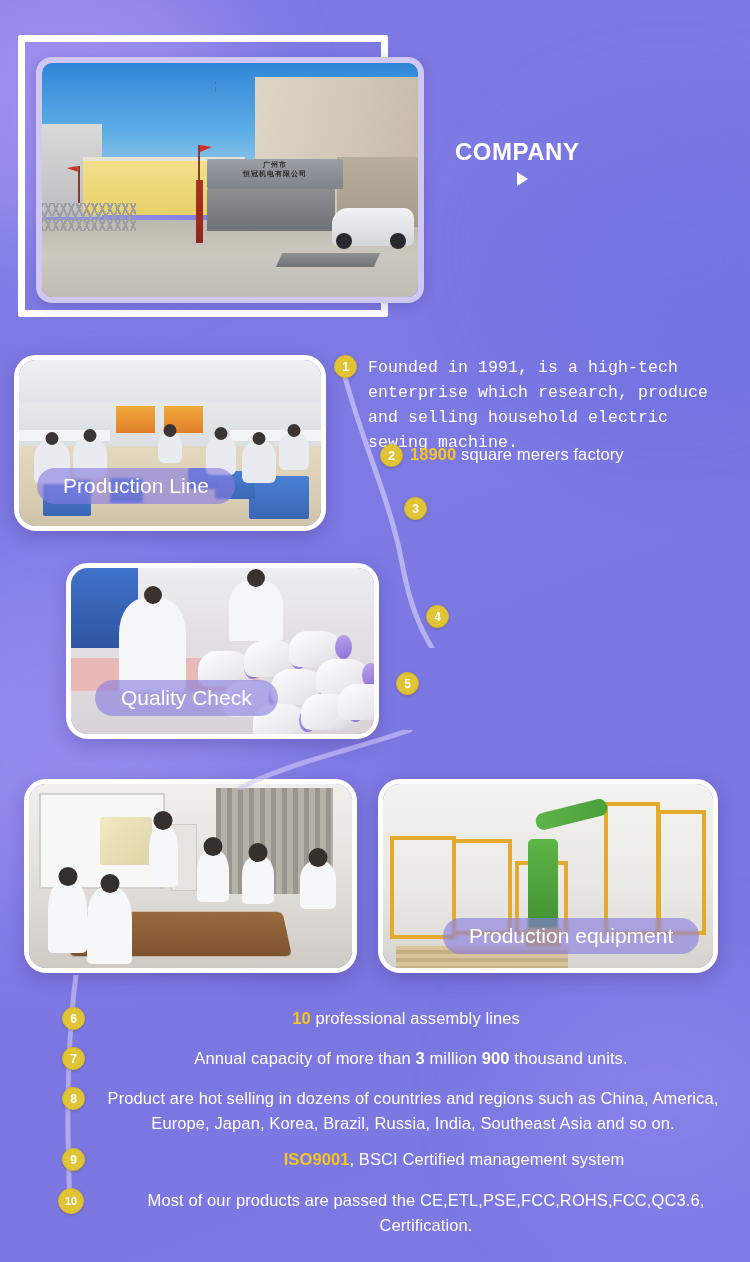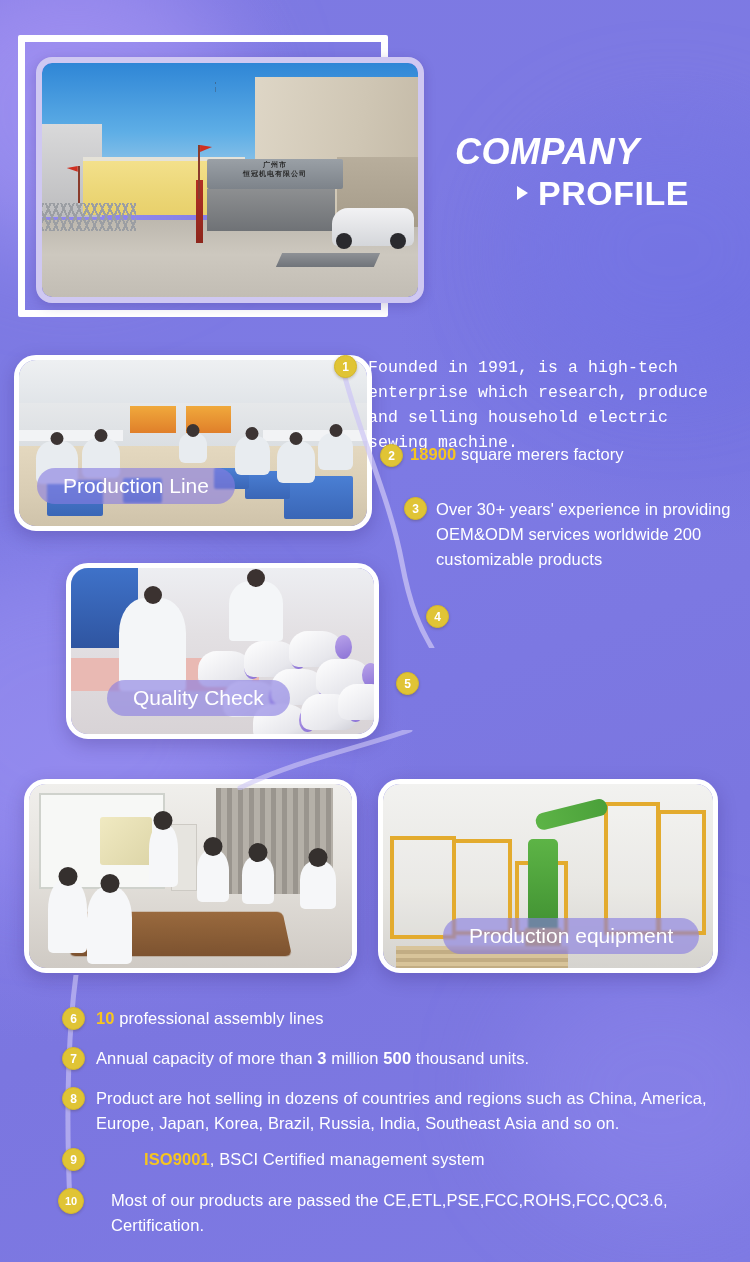--- a/index.html
+++ b/index.html
@@ -91,21 +91,21 @@
         background:
           linear-gradient(102deg, rgba(60,60,70,.45) 0 1px, transparent 1px 100%),
           linear-gradient(96deg, rgba(60,60,70,.35) 0 1px, transparent 1px 100%);
         background-size:100% 100%,100% 60%; background-repeat:no-repeat;
         background-position:0 0,0 20%; }
 
   .hero-title{
     position:absolute; left:455px; top:132px; width:280px;
     color:#ffffff; font-weight:800; letter-spacing:.5px;
   }
-  .hero-title .l1{ font-size:36px; line-height:40px;font-style:italic; }
+  .hero-title .l1{ font-size:24px; line-height:40px; }
   .hero-title .l2{ font-size:34px; line-height:42px; margin-left:62px; display:flex; align-items:center; gap:10px;}
   .tri{ width:0;height:0;border-left:11px solid #ffffff;border-top:7px solid transparent;border-bottom:7px solid transparent; }
 
   
   .photo-card{
     position:absolute; border:5px solid #ffffff; border-radius:22px; overflow:hidden;
     box-shadow:0 6px 18px rgba(46,28,104,.25);
   }
   .photo-card .scene{ position:absolute; inset:0; }
   .cap{
@@ -177,21 +177,21 @@
     display:flex;align-items:center;justify-content:center;
     box-shadow:0 1px 3px rgba(60,40,0,.25);
     z-index:4;
   }
   .fact{ position:absolute; color:#ffffff; font-size:16.5px; line-height:25px; font-weight:500;
          letter-spacing:.1px; z-index:3; }
   .fact .hl{ color:#f6c51f; font-weight:700; }
   .fact .hlw{ color:#ffffff; font-weight:700; }
   .connector{ position:absolute; z-index:1; pointer-events:none; }
 
-  .list-bottom .fact{ font-size:16.5px; line-height:25px; }
+  .list-bottom .fact{ font-size:16.5px; line-height:25px;text-align:center; }
 </style>
 </head>
 <body>
 
 <div class="page">
 
   <div class="blob b1"></div>
   <div class="blob b2"></div>
   <div class="blob b3"></div>
   <div class="blob b4"></div>
@@ -220,26 +220,25 @@
         <div class="fence"></div>
         <div class="ramp"></div>
         <div class="car"></div>
       </div>
     </div>
 
     <div class="hero-title">
       <div class="l1">COMPANY</div>
       <div class="l2">
         <span class="tri"></span>
-        <span>PROFILE</span>
       </div>
     </div>
   </section>
 
-  <div class="photo-card" style="left:14px;top:355px;width:358px;height:176px;">
+  <div class="photo-card" style="left:14px;top:355px;width:312px;height:176px;">
     <div class="scene">
       <div class="pl-ceiling"></div>
         <div class="pl-mid"></div>
         <div class="pl-floor"></div>
       <div class="pl-banner" style="left:32%;top:28%;width:13%;height:16%"></div>
       <div class="pl-banner" style="left:48%;top:28%;width:13%;height:16%"></div>
       <div class="pl-bench" style="left:0;top:42%;width:30%;height:7%"></div>
       <div class="pl-bench" style="right:0;top:42%;width:30%;height:7%"></div>
       <div class="pl-bin" style="left:8%;bottom:6%;width:16%;height:22%"></div>
       <div class="pl-bin" style="left:30%;bottom:14%;width:11%;height:15%"></div>
@@ -266,21 +265,21 @@
       <div class="qc-mach" style="left:42%;top:50%"></div>
       <div class="qc-mach" style="left:57%;top:44%"></div>
       <div class="qc-mach" style="left:72%;top:38%"></div>
       <div class="qc-mach" style="left:50%;top:68%"></div>
       <div class="qc-mach" style="left:66%;top:61%"></div>
       <div class="qc-mach" style="left:81%;top:55%"></div>
       <div class="qc-mach" style="left:60%;top:82%"></div>
       <div class="qc-mach" style="left:76%;top:76%"></div>
       <div class="qc-mach" style="left:88%;top:70%"></div>
     </div>
-    <div class="cap" style="left:36px;bottom:18px;">Quality Check</div>
+    <div class="cap" style="left:24px;bottom:18px;">Quality Check</div>
   </div>
 
   <div class="photo-card" style="left:24px;top:779px;width:333px;height:194px;">
     <div class="scene">
       <div class="rd-bg"></div>
       <div class="rd-screen"></div>
       <div class="rd-draw"></div>
       <div class="rd-curtain"></div>
       <div class="rd-ac"></div>
       <div class="rd-table"></div>
@@ -313,40 +312,39 @@
     <path d="M22 18 C 40 90, 70 150, 82 215 C 90 258, 100 280, 112 300" stroke="rgba(205,198,245,.72)" stroke-width="5" fill="none" stroke-linecap="round"></path>
   </svg>
 
   <div class="badge" style="left:334px;top:355px;">1</div>
   <div class="fact" style="left:368px;top:355px;width:352px;font-family:Liberation Mono, monospace;">Founded in 1991, is a high-tech enterprise which research, produce and selling household electric sewing machine.</div>
 
   <div class="badge" style="left:380px;top:444px;">2</div>
   <div class="fact" style="left:410px;top:442px;width:330px;"><span class="hl">18900</span> square merers factory</div>
 
   <div class="badge" style="left:404px;top:497px;">3</div>
-  <div class="fact" style="left:436px;top:497px;width:296px;">Over 30+ years' experience in providing OEM&amp;ODM  services worldwide 200 customizable products</div>
 
   <div class="badge" style="left:426px;top:605px;">4</div>
 
   <div class="badge" style="left:396px;top:672px;">5</div>
 
   <svg class="connector" style="left:180px;top:730px;width:240px;height:60px;" viewBox="0 0 240 60">
     <path d="M230 0 C 180 18, 110 32, 60 58" stroke="rgba(205,198,245,.62)" stroke-width="5" fill="none" stroke-linecap="round"></path>
   </svg>
 
   <svg class="connector" style="left:50px;top:975px;width:40px;height:230px;" viewBox="0 0 40 230">
     <path d="M26 0 C 18 60, 16 140, 20 230" stroke="rgba(205,198,245,.62)" stroke-width="5" fill="none" stroke-linecap="round"></path>
   </svg>
 
   <div class="list-bottom">
     <div class="badge" style="left:62px;top:1007px;">6</div>
     <div class="fact" style="left:96px;top:1006px;width:620px;"><span class="hl">10</span> professional assembly lines</div>
 
     <div class="badge" style="left:62px;top:1047px;">7</div>
-    <div class="fact" style="left:96px;top:1046px;width:630px;">Annual capacity of more than <span class="hlw">3</span> million <span class="hlw">500</span> thousand units.</div>
+    <div class="fact" style="left:96px;top:1046px;width:630px;">Annual capacity of more than <span class="hlw">3</span> million <span class="hlw">900</span> thousand units.</div>
 
     <div class="badge" style="left:62px;top:1087px;">8</div>
     <div class="fact" style="left:96px;top:1086px;width:634px;">Product are hot selling in dozens of countries and regions such as China, America, Europe, Japan, Korea, Brazil, Russia, India, Southeast Asia and so on.</div>
 
     <div class="badge" style="left:62px;top:1148px;">9</div>
     <div class="fact" style="left:96px;top:1147px;width:620px;margin-left:48px;"><span class="hl">ISO9001</span>, BSCI Certified management system</div>
 
     <div class="badge" style="left:58px;top:1188px;width:26px;height:26px;font-size:11px;">10</div>
     <div class="fact" style="left:111px;top:1188px;width:630px;">Most of our products are passed the CE,ETL,PSE,FCC,ROHS,FCC,QC3.6, Certification.</div>
   </div>

